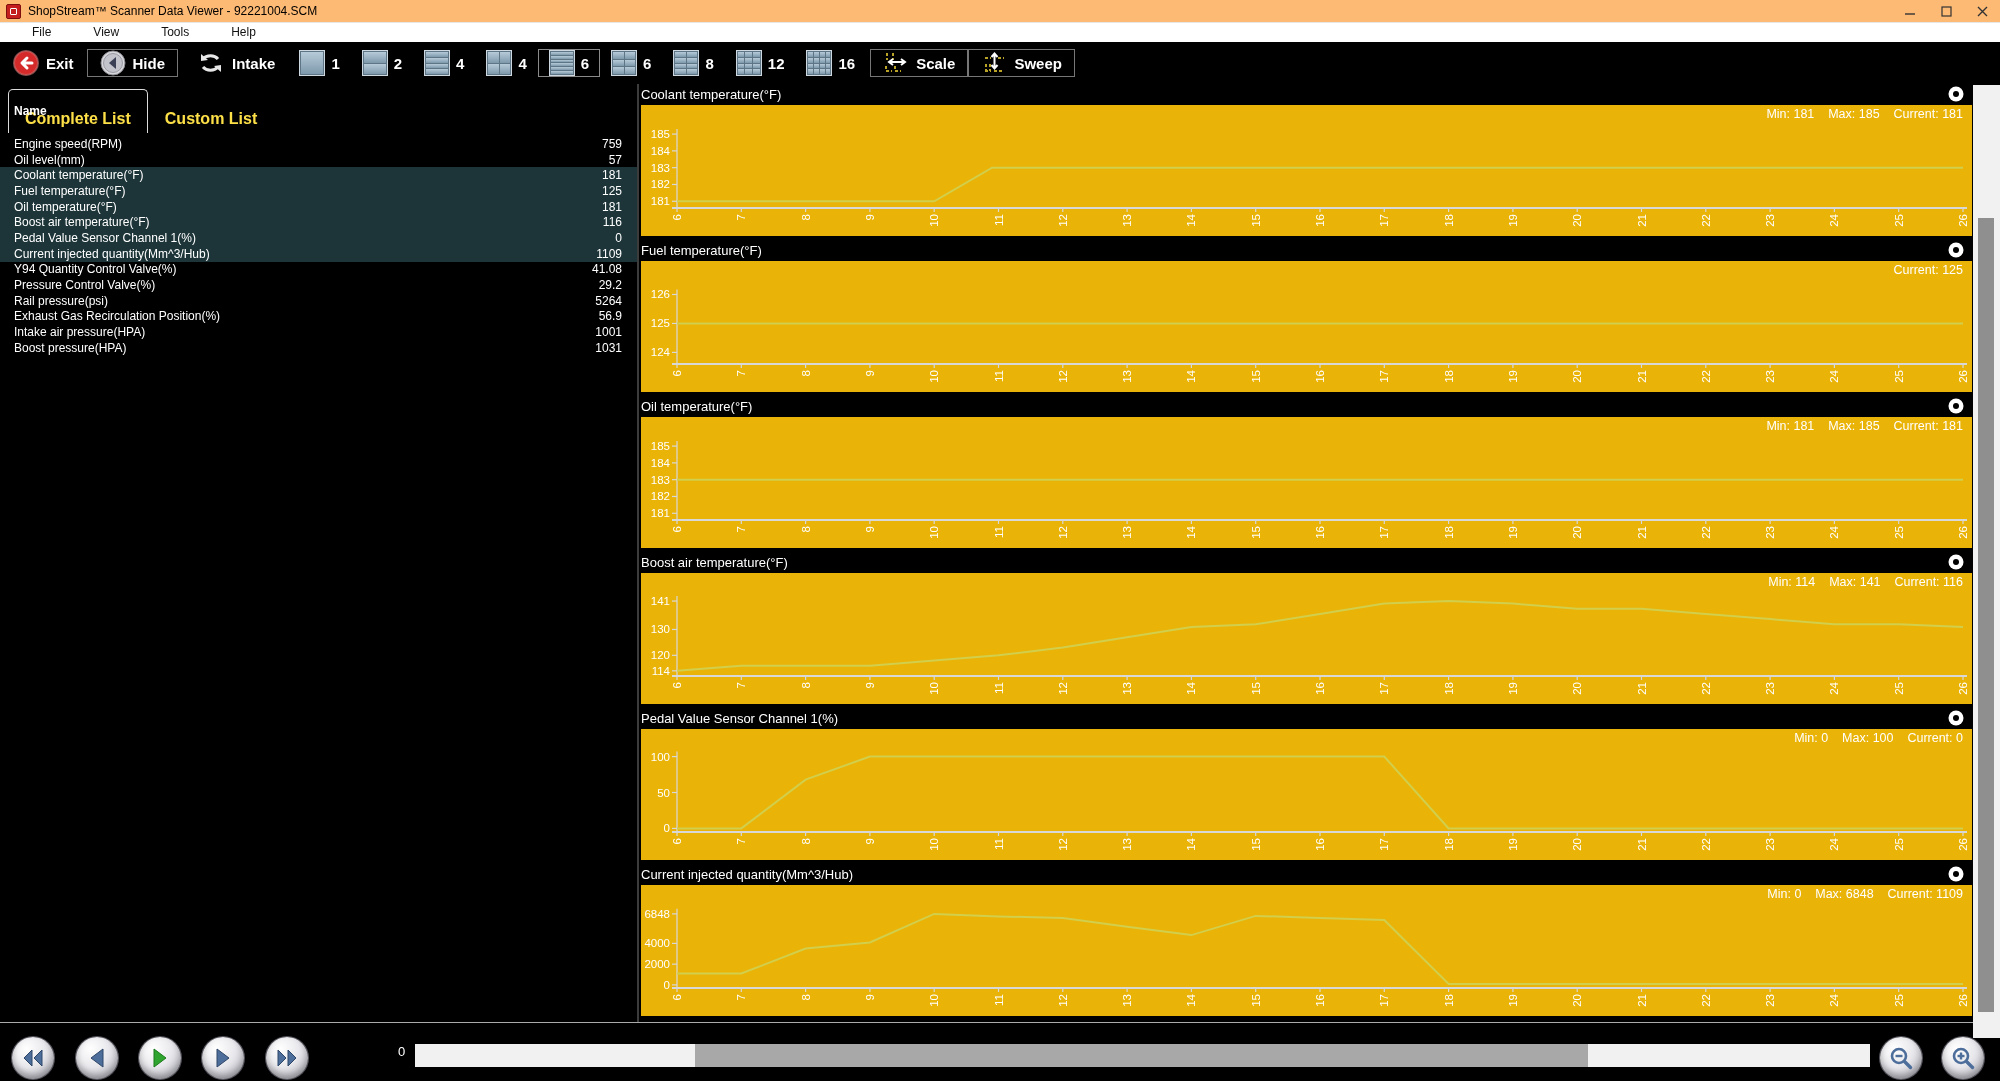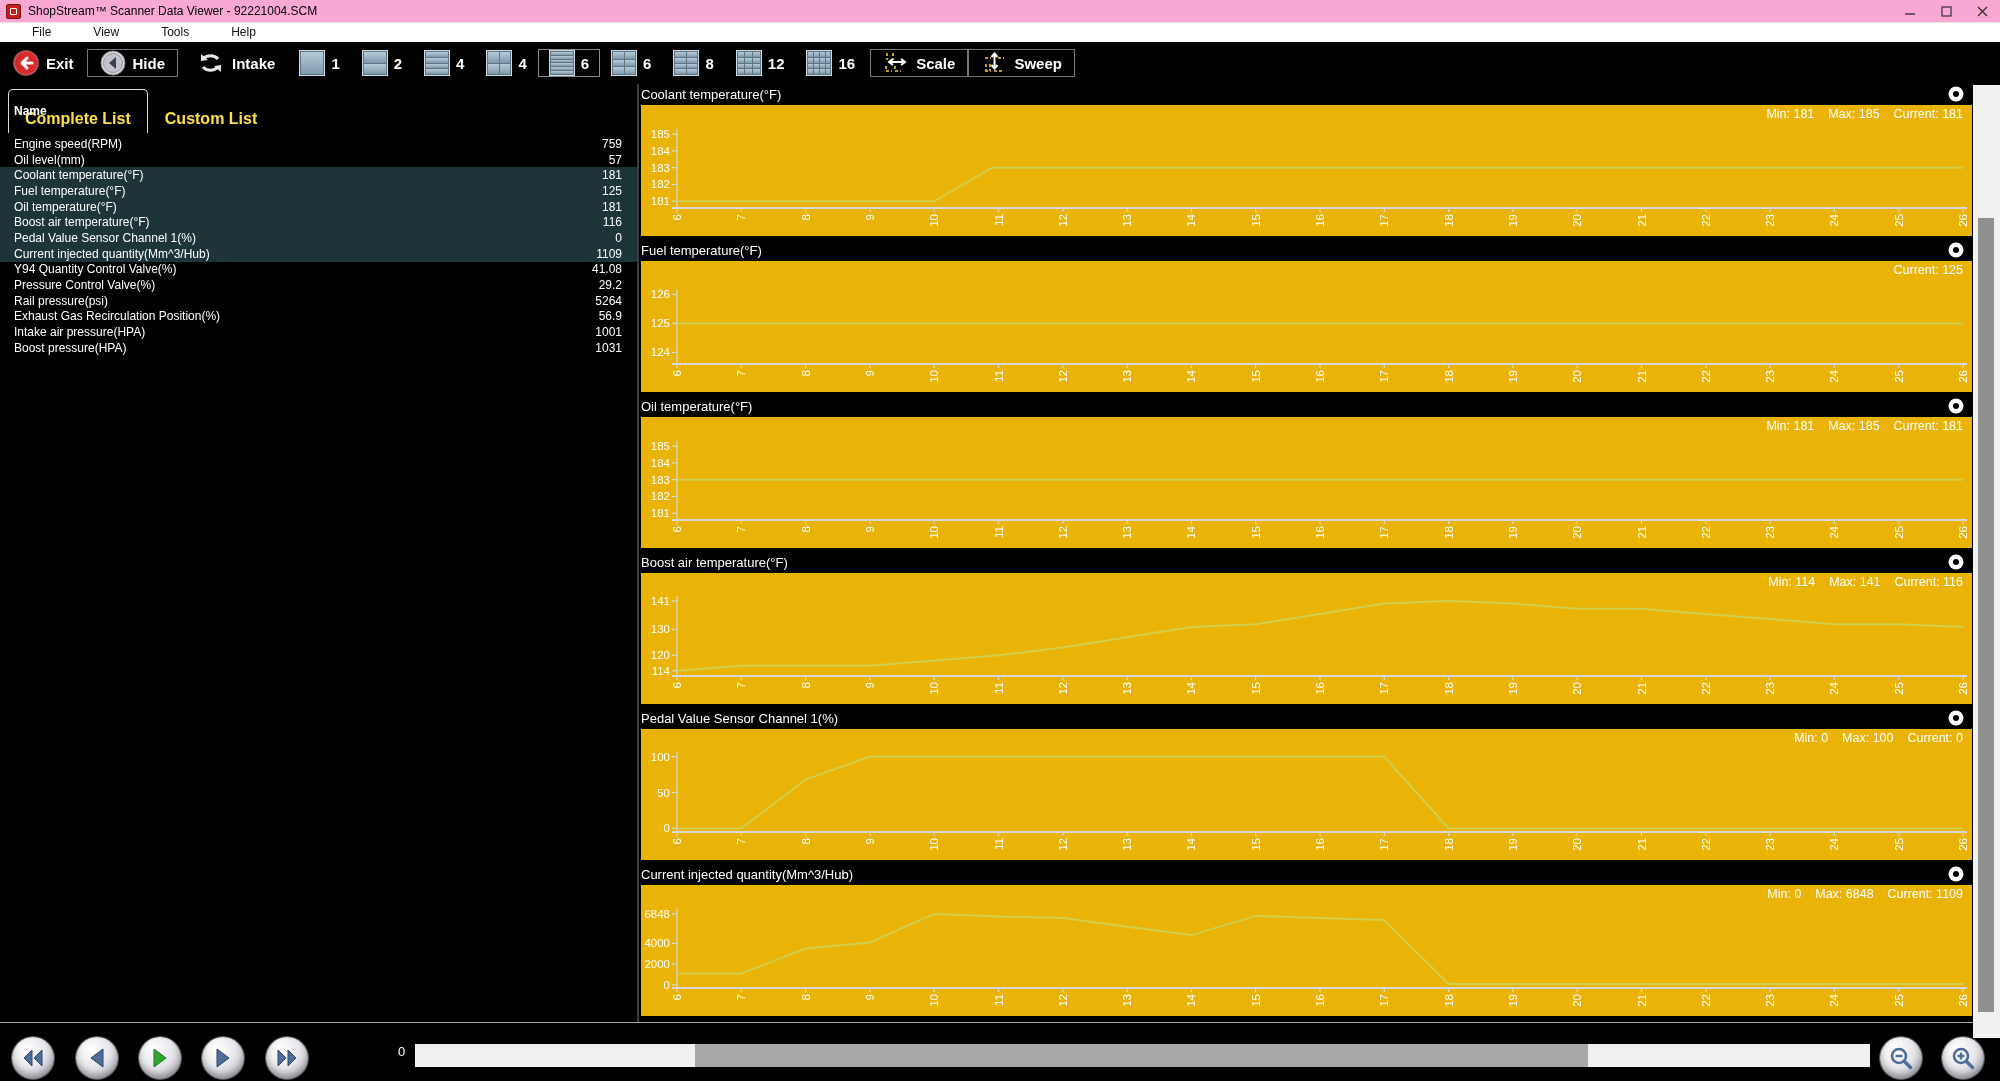--- a/index.html
+++ b/index.html
@@ -4,21 +4,21 @@
 <style>
   * { box-sizing: border-box; }
   html,body { margin:0; padding:0; }
   body {
     width:2000px; height:1081px; position:relative; overflow:hidden;
     background:#000; font-family:"Liberation Sans", sans-serif;
     -webkit-font-smoothing:antialiased;
   }
 
   
-  .titlebar { position:absolute; top:0; left:0; right:0; height:23px; background:#f9a8d4;
+  .titlebar { position:absolute; top:0; left:0; right:0; height:23px; background:#fdba74;
     display:flex; align-items:center; border-bottom:1px solid #e6e6e6; }
   .app-icon { width:15px; height:15px; margin-left:6px; background:#c41e1e; border:1px solid #7d0f0f;
     border-radius:2px; position:relative; flex:0 0 auto; }
   .app-icon::after { content:""; position:absolute; left:3px; top:3px; right:3px; bottom:3px;
     border:1.5px solid #fff; border-radius:1px; }
   .title-text { font-size:12px; color:#000; margin-left:7px; white-space:nowrap; }
   .win-controls { margin-left:auto; display:flex; height:100%; }
   .win-btn { width:36px; height:100%; display:flex; align-items:center; justify-content:center; }
   .win-btn svg { display:block; }
 

